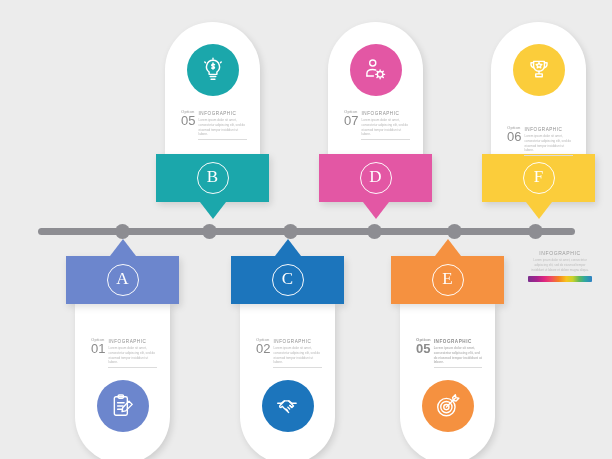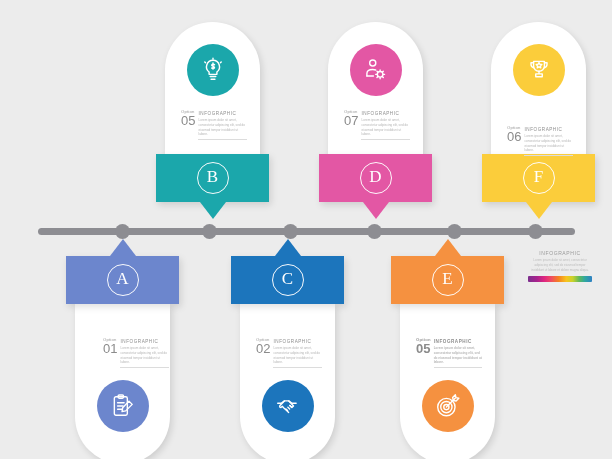--- a/index.html
+++ b/index.html
@@ -88,21 +88,21 @@
   <div class="tl-node" style="left:367px"></div>
   <div class="tl-node" style="left:447px"></div>
   <div class="tl-node" style="left:528px"></div>
 
   <div class="card bottom" style="left:75px;top:256px;">
     <div class="card-body" style="top:48px;height:160px;"></div>
     <div class="band" style="top:0;background:#6c86cd;">
       <div class="pointer" style="border-bottom:17px solid #6c86cd;"></div>
       <div class="letter">A</div>
     </div>
-    <div class="txt" style="top:82px;margin-left:12px;">
+    <div class="txt" style="top:82px;">
       <div>
         <div class="opt">Option</div>
         <div class="num">01</div>
       </div>
       <div class="rgt">
         <div class="hd">INFOGRAPHIC</div>
         <div class="bd">Lorem ipsum dolor sit amet, consectetur adipiscing elit, sed do eiusmod tempor incididunt ut labore.</div>
         <div class="rule"></div>
       </div>
     </div>

